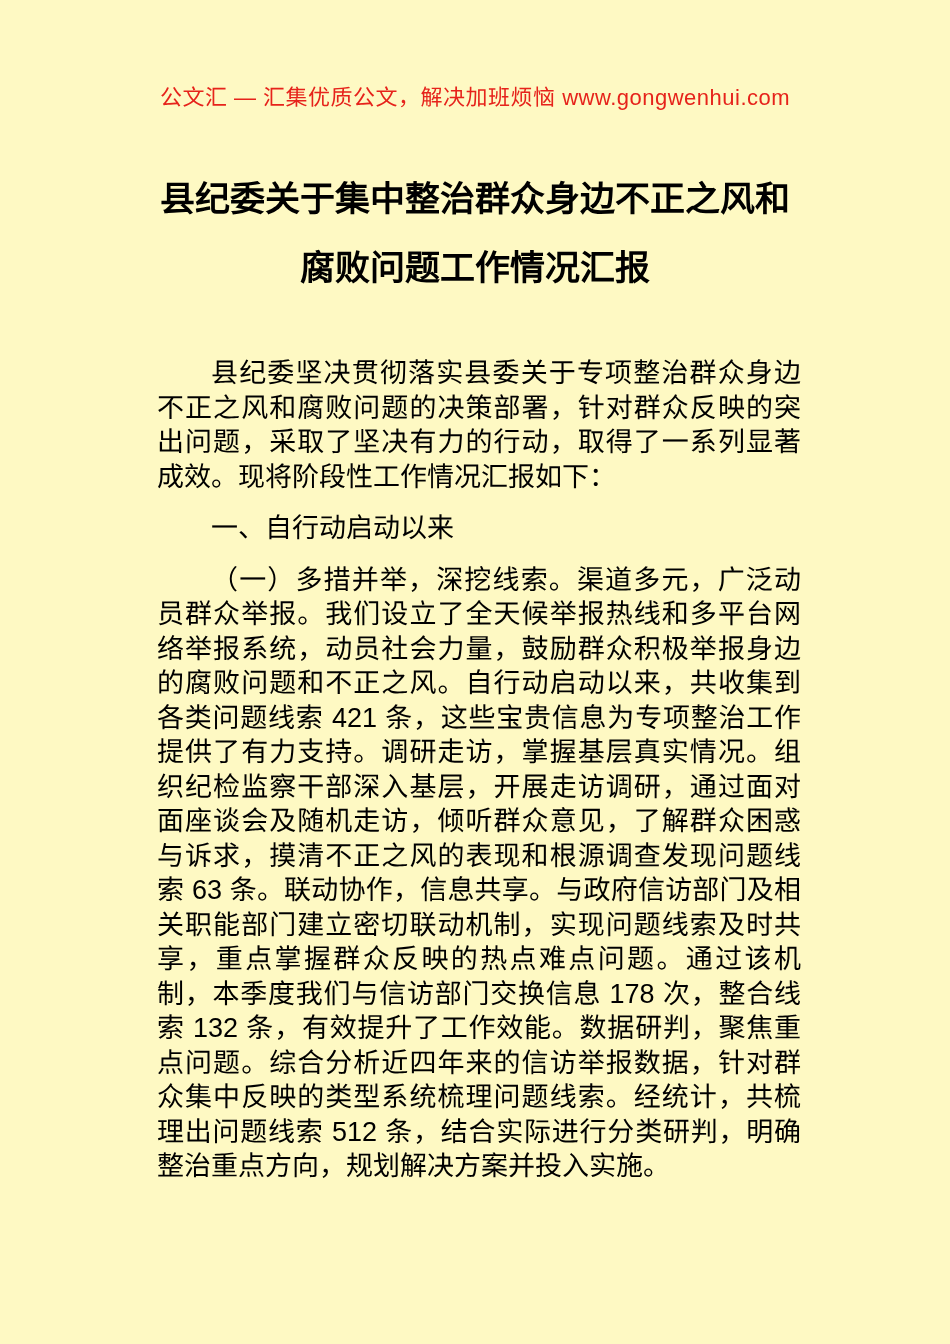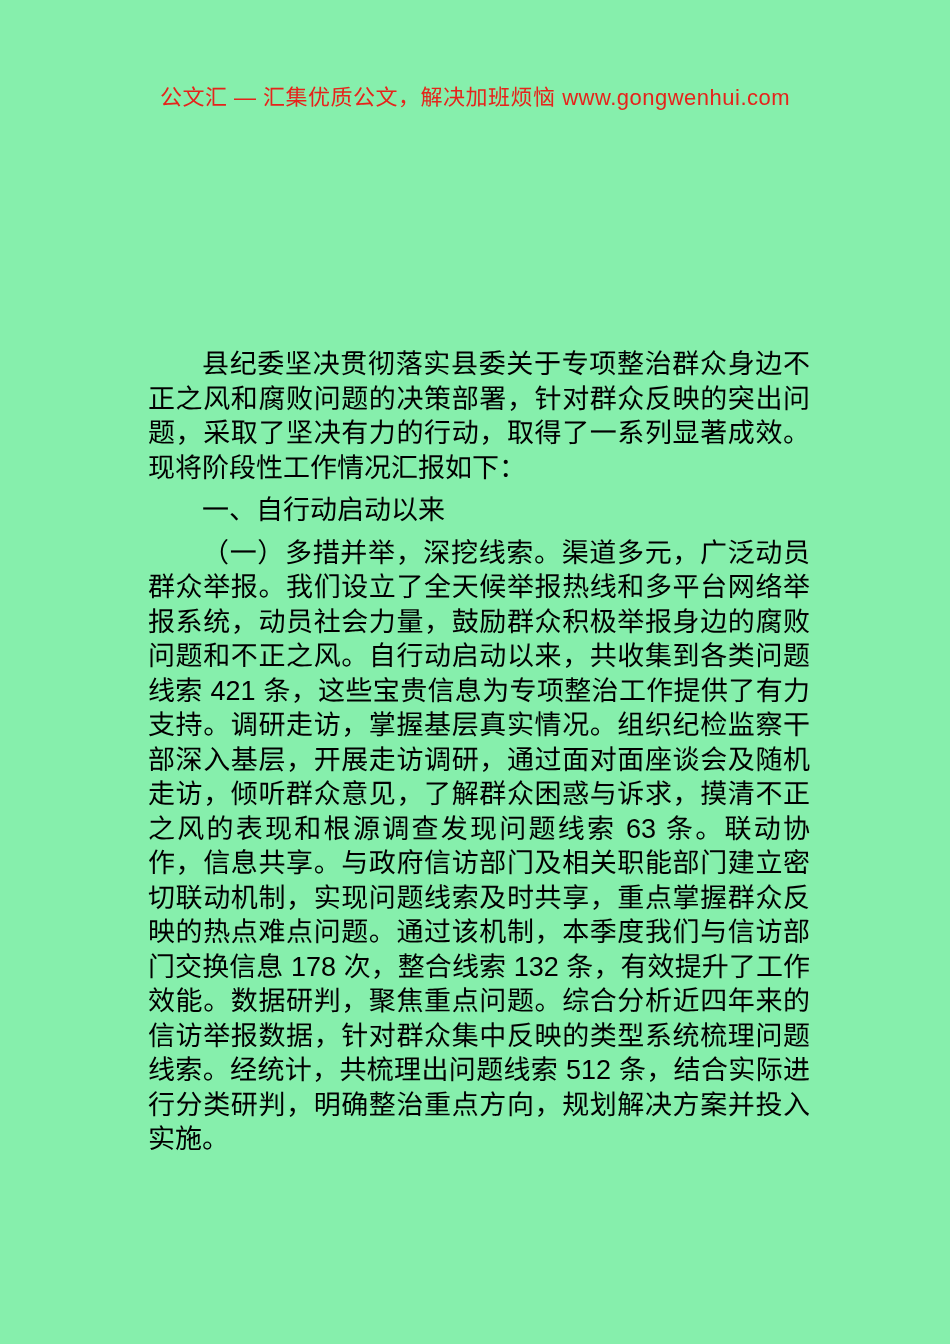--- a/index.html
+++ b/index.html
@@ -4,21 +4,21 @@
 <style>
   html, body {
     margin: 0;
     padding: 0;
     background: #ffffff;
   }
   .page {
     position: relative;
     width: 950px;
     height: 1344px;
-    background: #86efac;
+    background: #fef9c3;
     overflow: hidden;
     font-family: "Liberation Sans", sans-serif;
   }
   .promo-banner {
     position: absolute;
     top: 83px;
     left: 0;
     width: 100%;
     text-align: center;
     font-size: 22px;
@@ -42,36 +42,38 @@
     position: absolute;
     top: 339px;
     left: 140px;
     width: 678px;
     font-size: 27px;
     line-height: 34.5px;
     color: #000000;
     text-align: justify;
   }
   .doc-body p {
-    margin: 8px;
+    margin: 17px;
     padding: 0;
     text-indent: 2em;
     word-break: break-all;
   }
 </style>
 </head>
 <body>
 
 <div class="page">
 
   <div class="promo-banner">
     <span>公文汇 — 汇集优质公文，解决加班烦恼 www.gongwenhui.com</span>
   </div>
 
   <div class="doc-title">
+    <div>县纪委关于集中整治群众身边不正之风和</div>
+    <div>腐败问题工作情况汇报</div>
   </div>
 
   <div class="doc-body">
     <p>县纪委坚决贯彻落实县委关于专项整治群众身边不正之风和腐败问题的决策部署，针对群众反映的突出问题，采取了坚决有力的行动，取得了一系列显著成效。现将阶段性工作情况汇报如下：</p>
     <p>一、自行动启动以来</p>
     <p>（一）多措并举，深挖线索。渠道多元，广泛动员群众举报。我们设立了全天候举报热线和多平台网络举报系统，动员社会力量，鼓励群众积极举报身边的腐败问题和不正之风。自行动启动以来，共收集到各类问题线索 421 条，这些宝贵信息为专项整治工作提供了有力支持。调研走访，掌握基层真实情况。组织纪检监察干部深入基层，开展走访调研，通过面对面座谈会及随机走访，倾听群众意见，了解群众困惑与诉求，摸清不正之风的表现和根源调查发现问题线索 63 条。联动协作，信息共享。与政府信访部门及相关职能部门建立密切联动机制，实现问题线索及时共享，重点掌握群众反映的热点难点问题。通过该机制，本季度我们与信访部门交换信息 178 次，整合线索 132 条，有效提升了工作效能。数据研判，聚焦重点问题。综合分析近四年来的信访举报数据，针对群众集中反映的类型系统梳理问题线索。经统计，共梳理出问题线索 512 条，结合实际进行分类研判，明确整治重点方向，规划解决方案并投入实施。</p>
   </div>
 
 </div>
 

